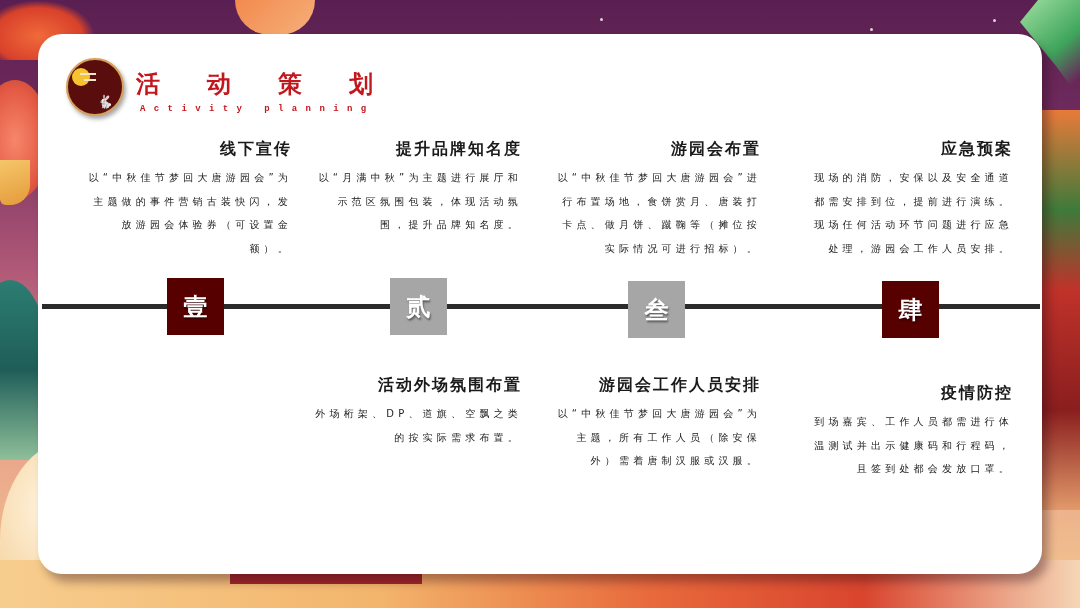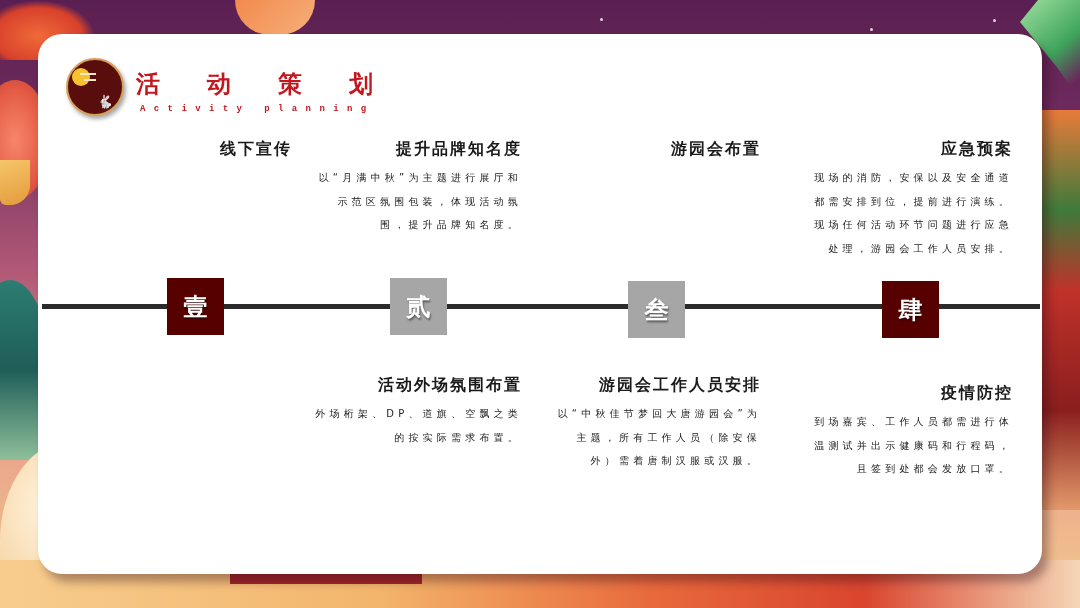--- a/index.html
+++ b/index.html
@@ -141,27 +141,29 @@
   <div class="title-cn">
     <span>活</span>
     <span>动</span>
     <span>策</span>
     <span>划</span>
   </div>
   <div class="title-en">Activity planning</div>
 
   <div class="block" style="left:44px;top:104px">
     <div class="block-title">线下宣传</div>
+    <div class="block-body">以“中秋佳节梦回大唐游园会”为主题做的事件营销古装快闪，发放游园会体验券（可设置金额）。</div>
   </div>
   <div class="block" style="left:274px;top:104px">
     <div class="block-title">提升品牌知名度</div>
     <div class="block-body">以“月满中秋”为主题进行展厅和示范区氛围包装，体现活动氛围，提升品牌知名度。</div>
   </div>
   <div class="block" style="left:513px;top:104px">
     <div class="block-title">游园会布置</div>
+    <div class="block-body">以“中秋佳节梦回大唐游园会”进行布置场地，食饼赏月、唐装打卡点、做月饼、蹴鞠等（摊位按实际情况可进行招标）。</div>
   </div>
   <div class="block" style="left:765px;top:104px">
     <div class="block-title">应急预案</div>
     <div class="block-body">现场的消防，安保以及安全通道都需安排到位，提前进行演练。现场任何活动环节问题进行应急处理，游园会工作人员安排。</div>
   </div>
 
   <div class="timeline-line"></div>
   <div class="node dark" style="left:129px;top:244px">壹</div>
   <div class="node gray" style="left:352px;top:244px">贰</div>
   <div class="node gray" style="left:590px;top:247px">叁</div>

